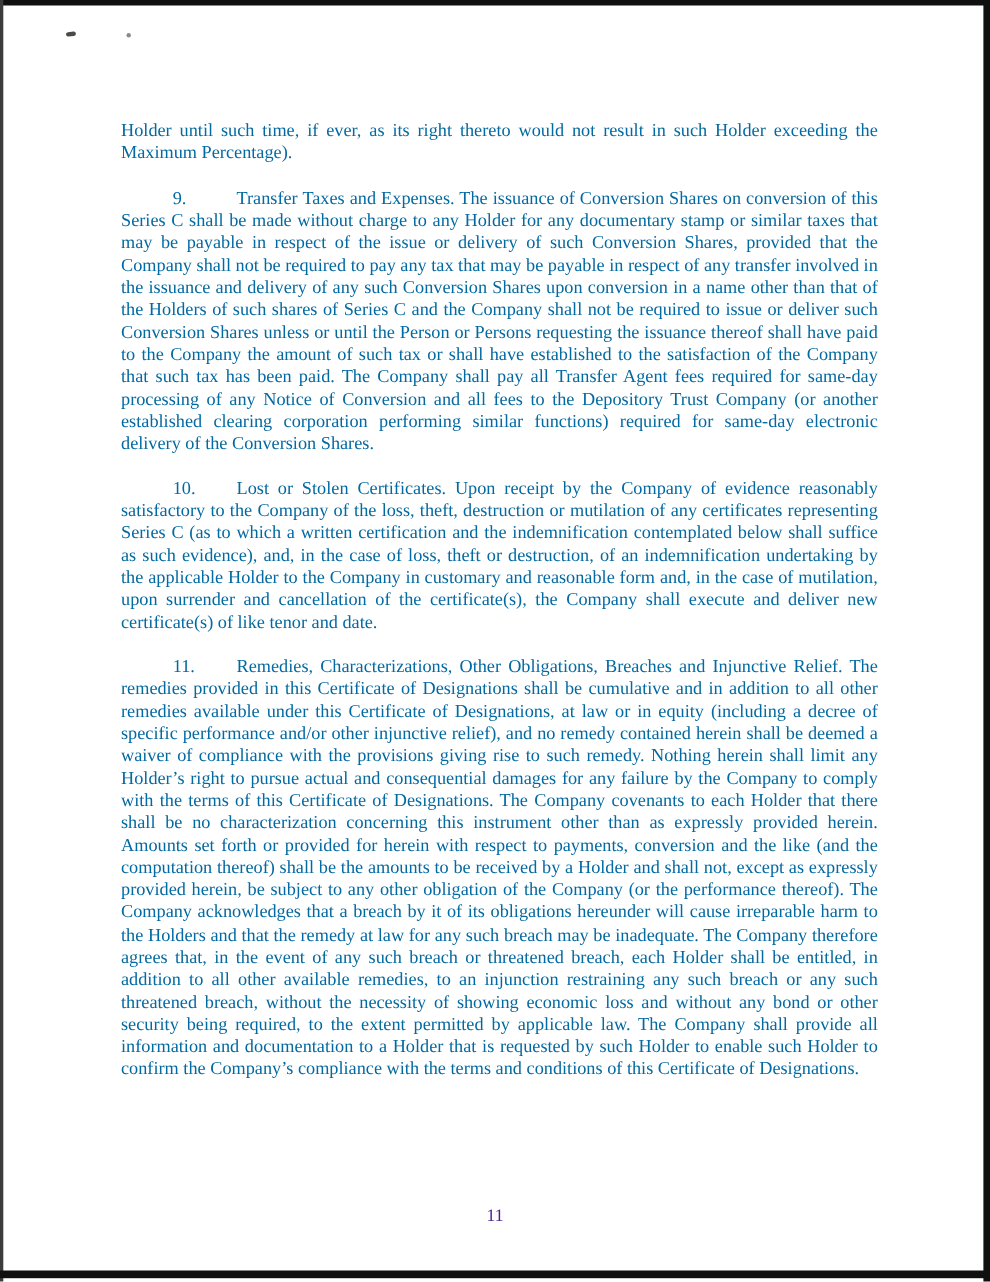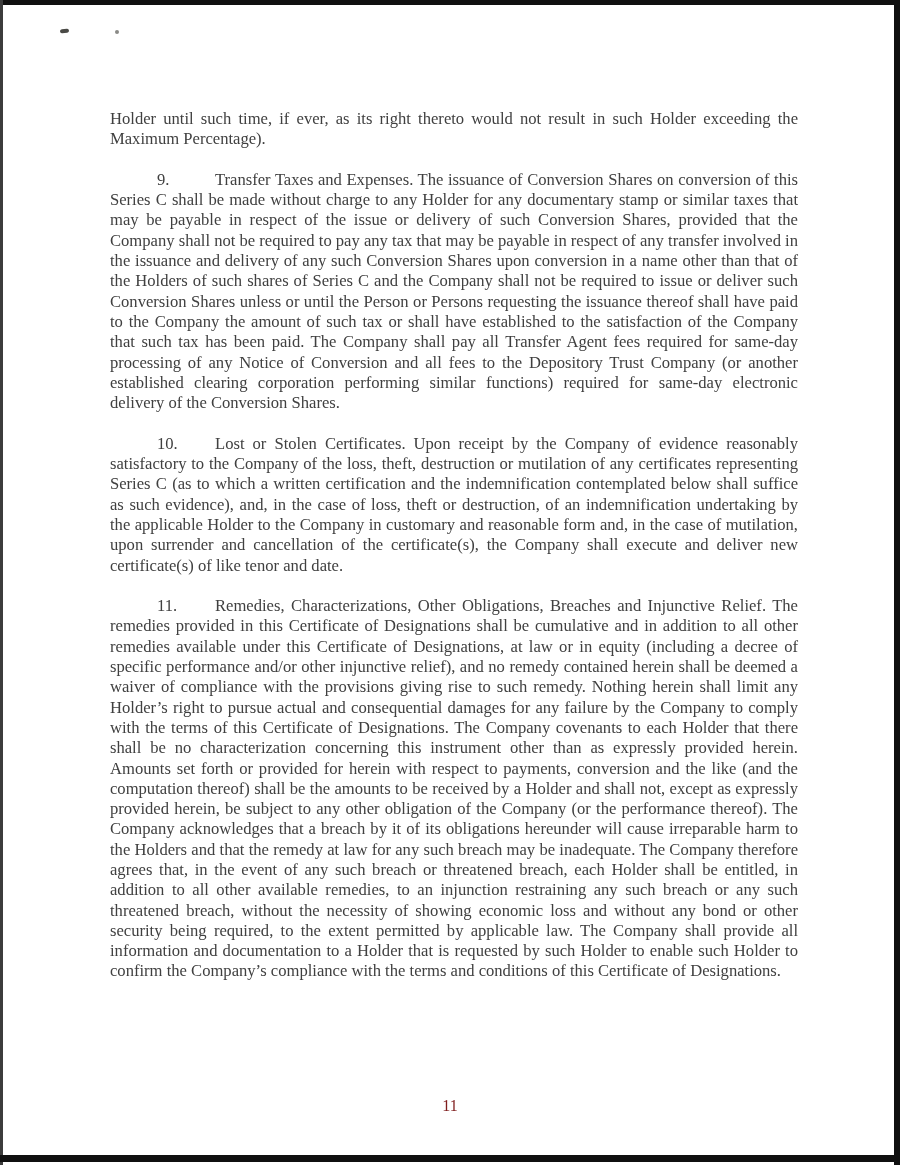--- a/index.html
+++ b/index.html
@@ -29,41 +29,41 @@
   .speck2 {
     position: absolute; left: 115px; top: 30px;
     width: 4px; height: 4px; background: #8a8a86;
     border-radius: 50%;
   }
   .content {
     position: absolute;
     left: 110px;
     top: 109px;
     width: 688px;
-    color: #404040;
+    color: #0369a1;
     font-size: 16.6px;
     line-height: 20.3px;
     text-align: justify;
   }
   .content p { margin: 0 0 20.3px 0; }
   .sec-num {
     display: inline-block;
     margin-left: 47px;
     width: 58px;
   }
   .sec-heading {
     text-underline-offset: 2px;
   }
   .page-number {
     position: absolute;
     left: 0;
     top: 1097px;
     width: 900px;
     text-align: center;
-    color: #7f1d1d;
+    color: #4c1d95;
     font-size: 16px;
   }
 </style>
 </head>
 <body>
 
 <div class="edge edge-top"></div>
 <div class="edge edge-left"></div>
 <div class="edge edge-right"></div>
 <div class="edge edge-bottom"></div>

